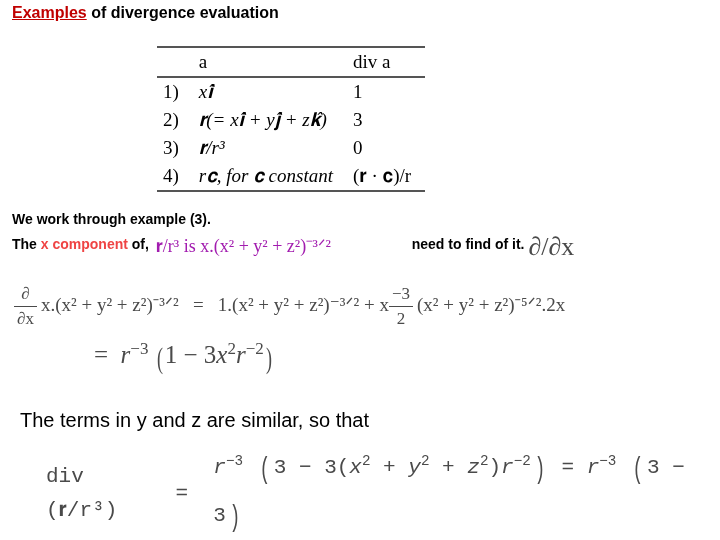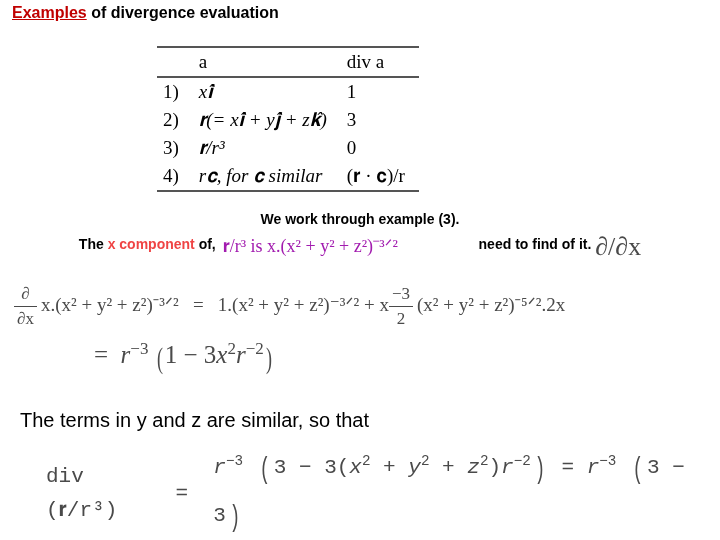--- a/index.html
+++ b/index.html
@@ -41,21 +41,20 @@
   .table-wrap .hline2 td { border-top: 2px solid #555; }
   .table-wrap .hline3 td { border-bottom: 2px solid #555; }
   .bold { font-weight: bold; }
   .ital { font-style: italic; }
 
   .para {
     font-size: 14px;
     font-weight: bold;
     line-height: 1.35;
     margin-top: 18px;
-    text-align: center;
   }
   .para .inline-math {
     font-family: "Times New Roman", serif;
     font-weight: normal;
     font-size: 18px;
     color: #a21caf;
     vertical-align: -3px;
     padding: 0 3px;
   }
   .para .red2 { color: #ef4444; }
@@ -134,21 +133,21 @@
         <td class="ital">𝐫(= x𝐢̂ + y𝐣̂ + z𝐤̂)</td>
         <td>3</td>
       </tr>
       <tr>
         <td>3)</td>
         <td class="ital">𝐫/r³</td>
         <td>0</td>
       </tr>
       <tr class="hline3">
         <td>4)</td>
-        <td class="ital">r𝐜, for 𝐜 similar</td>
+        <td class="ital">r𝐜, for 𝐜 constant</td>
         <td>(𝐫 · 𝐜)/r</td>
       </tr>
     </tbody>
       </table>
   </div>
 
   <div class="para">
     <span>We work through example (3).</span><br>
     <span>The </span><span class="red2">x component</span><span> of, </span>
     <span class="inline-math">𝐫/r³ is x.(x² + y² + z²)⁻³ᐟ²</span>

